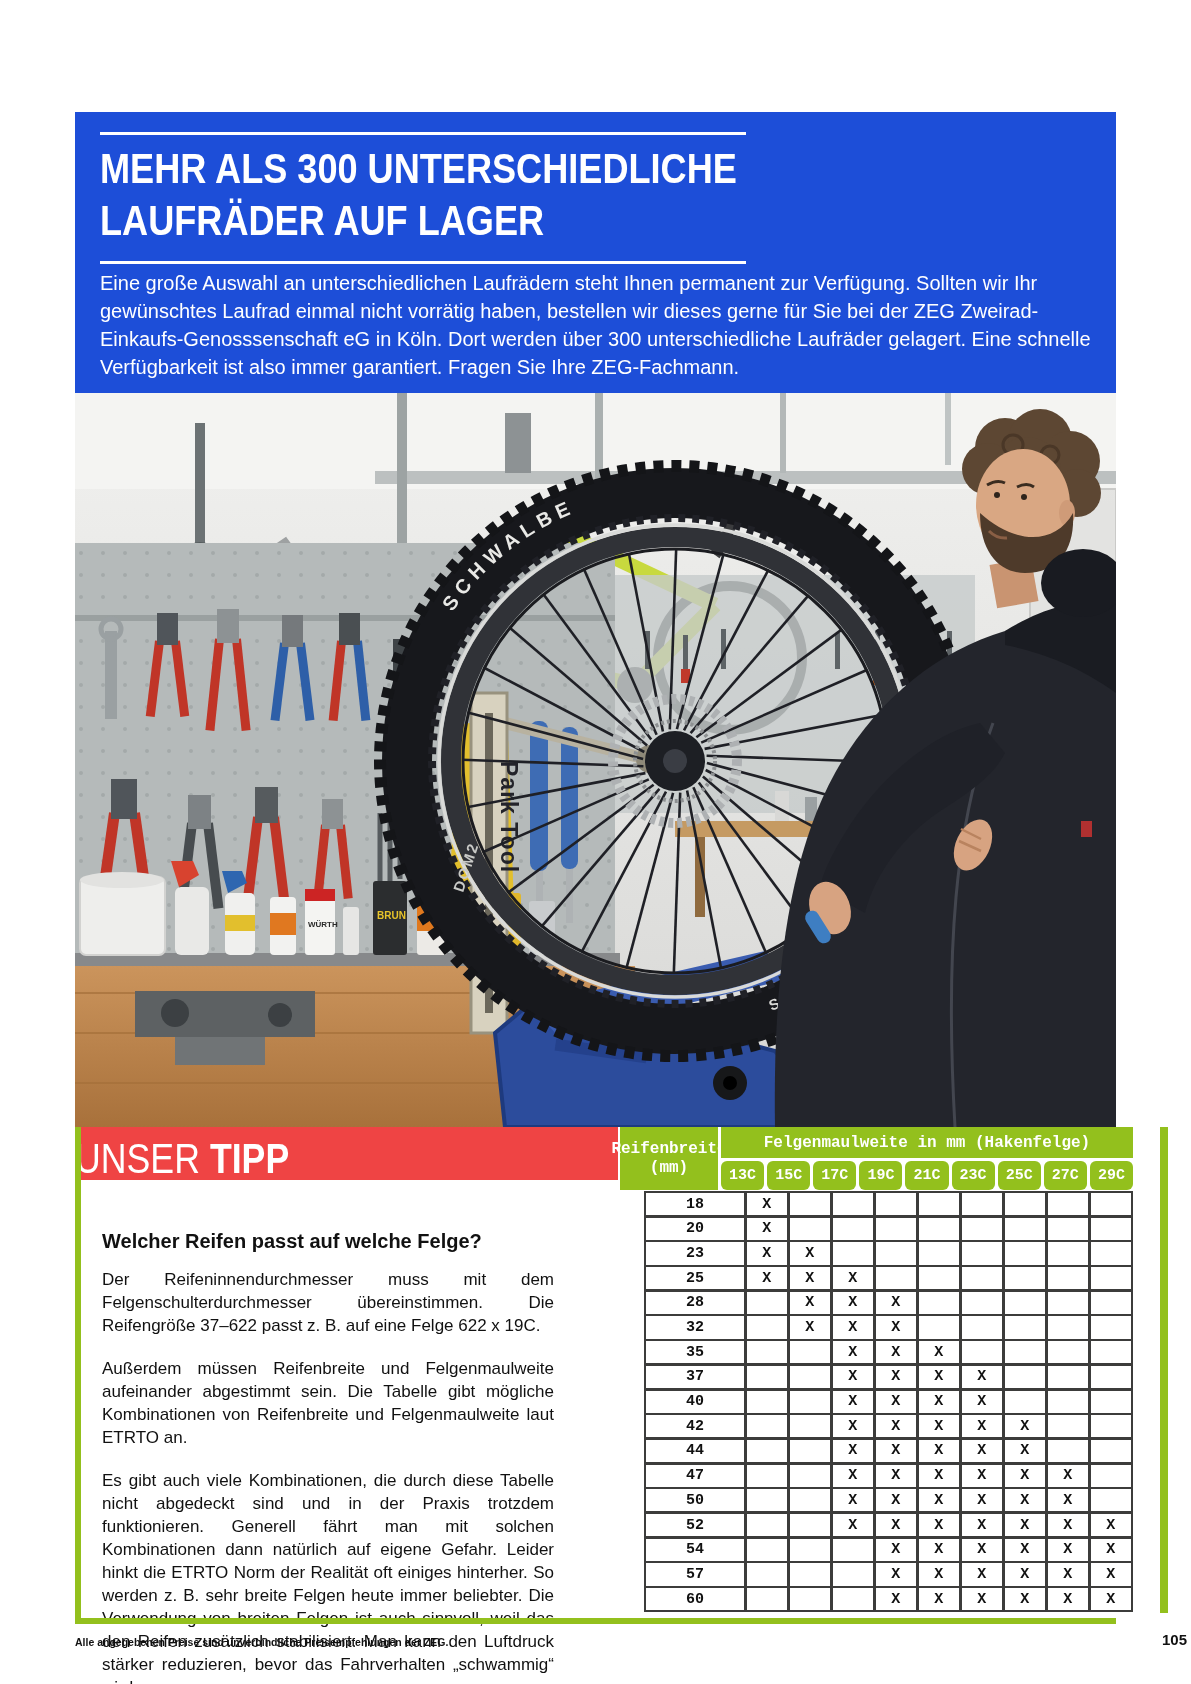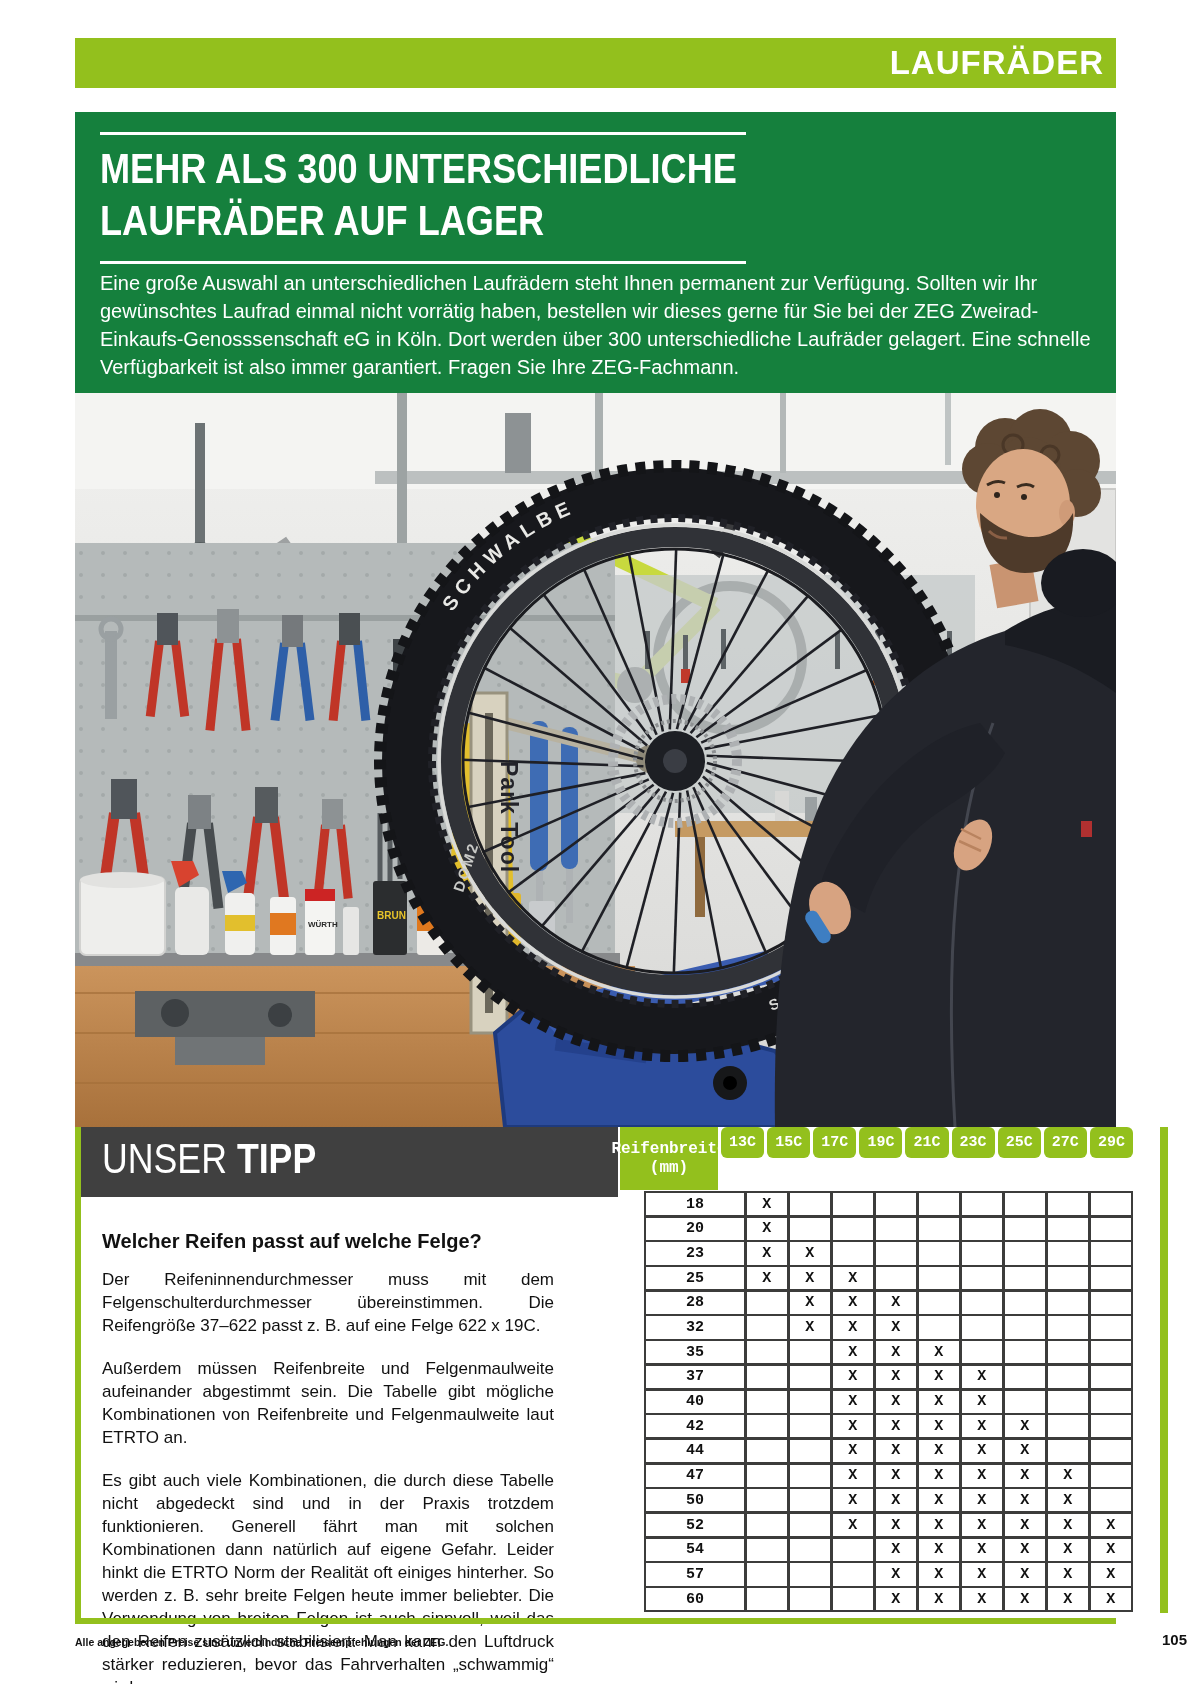--- a/index.html
+++ b/index.html
@@ -6,35 +6,35 @@
     font-family:"Liberation Sans",sans-serif;}
   .page{position:relative;width:1191px;height:1684px;background:#fff;}
   .abs{position:absolute;}
 
   
   .header-bar{left:75px;top:38px;width:1041px;height:50px;background:#93c01d;color:#fff;
     font-size:33px;font-weight:bold;line-height:50px;text-align:right;padding-right:12px;
     box-sizing:border-box;letter-spacing:1px;}
 
   
-  .intro{left:75px;top:112px;width:1041px;height:281px;background:#15803d;color:#fff;}
+  .intro{left:75px;top:112px;width:1041px;height:281px;background:#1d4ed8;color:#fff;}
   .intro .rule{position:absolute;left:25px;width:646px;height:3px;background:#fff;}
   .rule1{top:20px;} .rule2{top:149px;}
   .intro-heading{position:absolute;left:25px;top:31px;font-size:42px;font-weight:bold;
     line-height:52px;transform:scaleX(.86);transform-origin:0 0;white-space:nowrap;}
   .intro-heading span{display:block;}
   .intro-body{position:absolute;left:25px;top:157px;width:995px;font-size:20px;line-height:28px;}
 
   
   .photo{left:75px;top:393px;width:1041px;height:734px;overflow:hidden;}
   .photo svg{display:block;}
 
   
-  .tip-bar{left:75px;top:1127px;width:543px;height:70px;background:#404040;color:#fff;
-    font-size:42px;line-height:63px;padding-left:27px;box-sizing:border-box;}
+  .tip-bar{left:75px;top:1127px;width:543px;height:53px;background:#ef4444;color:#fff;
+    font-size:42px;line-height:63px;box-sizing:border-box;}
   .tip-bar .inner{display:inline-block;transform:scaleX(.85);transform-origin:0 50%;white-space:nowrap;}
   .tip-bar .bold{font-weight:bold;}
   .tip-left-border{left:75px;top:1127px;width:6px;height:491px;background:#93c01d;}
   .right-strip{left:1160px;top:1127px;width:8px;height:486px;background:#93c01d;}
   .tip-heading{left:102px;top:1230px;width:470px;font-size:20px;font-weight:bold;color:#111;}
   .tip-body{left:102px;top:1268px;width:462px;font-size:17px;line-height:23px;color:#111;
     text-align:justify;}
   .tip-body p{margin:0 10px 20px 0;}
 
   
@@ -62,23 +62,20 @@
   .decal{fill:#c9cac7;font-weight:bold;font-size:15px;letter-spacing:2px;}
   .standtext{fill:#23232a;font-weight:bold;font-size:23px;letter-spacing:1px;}
   .cantext{fill:#2a2a2a;font-weight:bold;font-size:8px;}
   .cantext2{fill:#e8c42a;font-weight:bold;font-size:10px;}
 </style>
 </head>
 <body>
 
 <div class="page">
 
-  <div class="abs header-bar">
-    <span>LAUFRÄDER</span>
-  </div>
 
   <div class="abs intro">
     <div class="rule rule1"></div>
     <div class="intro-heading">
       <span>MEHR ALS 300 UNTERSCHIEDLICHE</span>
       <span>LAUFRÄDER AUF LAGER</span>
     </div>
     <div class="rule rule2"></div>
     <div class="intro-body">Eine große Auswahl an unterschiedlichen Laufrädern steht Ihnen permanent zur Verfügung. Sollten wir Ihr gewünschtes Laufrad einmal nicht vorrätig haben, bestellen wir dieses gerne für Sie bei der ZEG Zweirad-Einkaufs-Genosssenschaft eG in Köln. Dort werden über 300 unterschiedliche Laufräder gelagert. Eine schnelle Verfügbarkeit ist also immer garantiert. Fragen Sie Ihre ZEG-Fachmann.</div>
   </div>
@@ -363,20 +360,21 @@
     <p>Außerdem müssen Reifenbreite und Felgenmaulweite aufeinander abgestimmt sein. Die Tabelle gibt mögliche Kombinationen von Reifenbreite und Felgenmaulweite laut ETRTO an.</p>
     <p>Es gibt auch viele Kombinationen, die durch diese Tabelle nicht abgedeckt sind und in der Praxis trotzdem funktionieren. Generell fährt man mit solchen Kombinationen dann natürlich auf eigene Gefahr. Leider hinkt die ETRTO Norm der Realität oft einiges hinterher. So werden z. B. sehr breite Felgen heute immer beliebter. Die Verwendung von breiten Felgen ist auch sinnvoll, weil das den Reifen zusätzlich stabilisiert. Man kann den Luftdruck stärker reduzieren, bevor das Fahrverhalten „schwammig“ wird.</p>
   </div>
 
   <div class="abs tblwrap">
     <div class="ghead">
       <div class="hc c1">
         <span><span>Reifenbreite</span><br>
         <span>(mm)</span></span>
       </div>
+      <div class="hc grp">Felgenmaulweite in mm (Hakenfelge)</div>
     <div class="hc sub">13C</div>
         <div class="hc sub">15C</div>
         <div class="hc sub">17C</div>
         <div class="hc sub">19C</div>
         <div class="hc sub">21C</div>
         <div class="hc sub">23C</div>
         <div class="hc sub">25C</div>
         <div class="hc sub">27C</div>
         <div class="hc sub">29C</div>
       </div>

